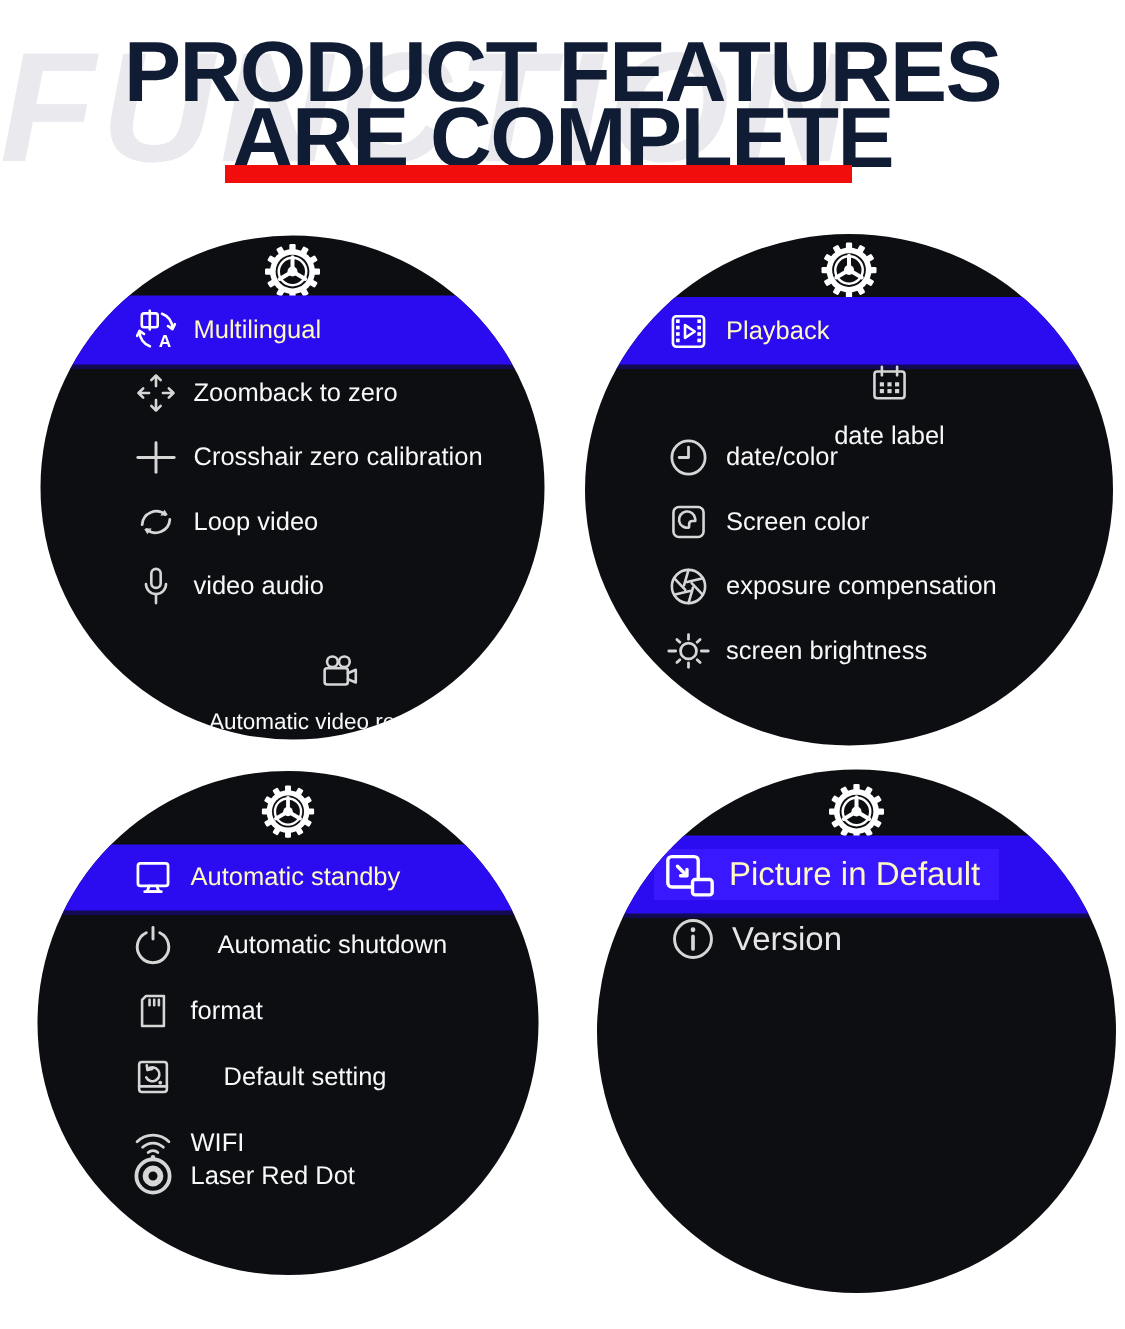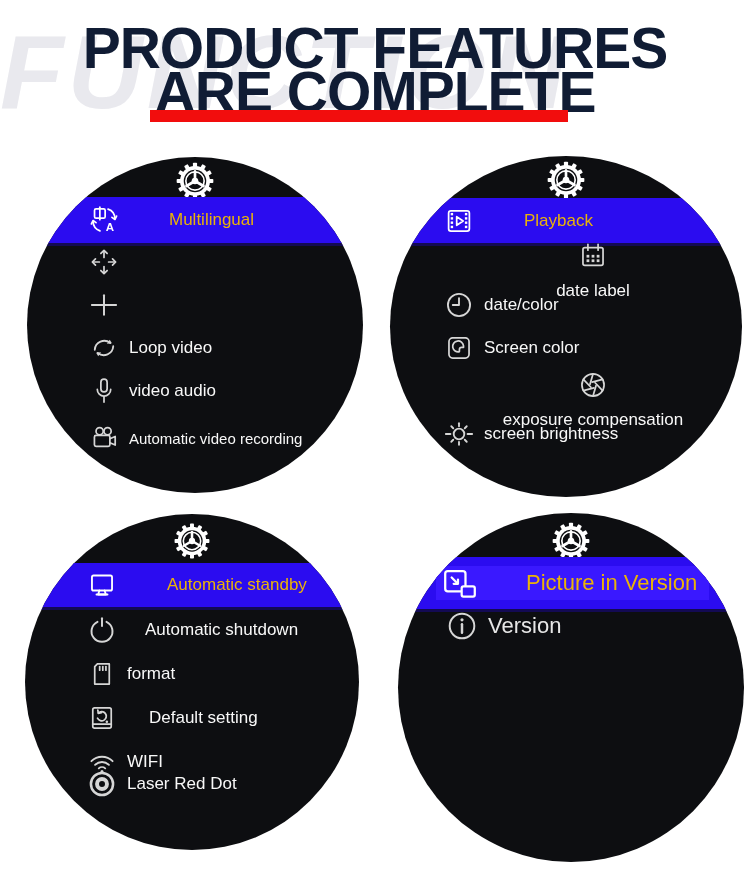--- a/index.html
+++ b/index.html
@@ -19,21 +19,21 @@
   .circle{position:absolute;background:#0d0e11;border-radius:50%;overflow:hidden;}
   .c1{left:27px;top:157px;width:336px;height:336px;}
   .c2{left:390px;top:156px;width:352px;height:341px;}
   .c3{left:25px;top:514px;width:334px;height:336px;}
   .c4{left:398px;top:513px;width:346px;height:349px;}
   .gear{position:absolute;top:4px;left:50%;transform:translateX(-50%);}
   .c3 .gear,.c4 .gear{top:8px;}
   .row{position:absolute;left:0;right:0;display:flex;align-items:center;color:#d6d6d6;}
   .row .label{font-size:17px;color:#f8f8f8;white-space:nowrap;}
   .row.selected{background:#2b0cf0;color:#ffffff;box-shadow:0 3px 0 rgba(26,7,140,.55);}
-  .row.selected .label{color:#eab308;margin-left:40px;}
+  .row.selected .label{color:#fef9c3;}
   .c1 .row,.c3 .row{padding-left:62px;gap:10px;}
   .c2 .row{padding-left:54px;gap:10px;}
   .row.sm .label{font-size:15px;}
   .c4 .row-version{padding-left:48px;gap:10px;}
   .c4 .label{font-size:22px;color:#e6e6e6;}
   .pip-box{display:flex;align-items:center;gap:8px;background:#3a18ff;height:34px;
            margin-left:38px;padding:0 12px 0 6px;}
   .pip-box .label{font-size:22px;color:#ffffff;}
   .ic{flex:0 0 auto;}
 </style>
@@ -103,27 +103,29 @@
       <svg class="ic" width="30" height="30" viewBox="0 0 26 26" fill="none" stroke="currentColor" stroke-width="1.5" stroke-linecap="round" stroke-linejoin="round">
         <line x1="13" y1="3.5" x2="13" y2="9"></line>
           <polyline points="10.3 5.6 13 2.9 15.7 5.6"></polyline>
         <line x1="13" y1="17" x2="13" y2="22.5"></line>
           <polyline points="10.3 20.4 13 23.1 15.7 20.4"></polyline>
         <line x1="3.5" y1="13" x2="9" y2="13"></line>
           <polyline points="5.6 10.3 2.9 13 5.6 15.7"></polyline>
         <line x1="17" y1="13" x2="22.5" y2="13"></line>
           <polyline points="20.4 10.3 23.1 13 20.4 15.7"></polyline>
       </svg>
+      <span class="label">Zoomback to zero</span>
     </div>
 
     <div class="row" style="top:127px;height:42px;">
       <svg class="ic" width="30" height="30" viewBox="0 0 26 26" fill="none" stroke="currentColor" stroke-width="1.7" stroke-linecap="round">
         <line x1="2.5" y1="13" x2="23.5" y2="13"></line>
         <line x1="13" y1="4.5" x2="13" y2="21.5"></line>
       </svg>
+      <span class="label">Crosshair zero calibration</span>
     </div>
 
     <div class="row" style="top:170px;height:42px;">
       <svg class="ic" width="30" height="30" viewBox="0 0 26 26" fill="none" stroke="currentColor" stroke-width="1.6" stroke-linecap="round">
         <path d="M5 14.5 a8.2 8.2 0 0 1 13.4 -5.8"></path>
         <path d="M19.8 8.9 l-4.3 .5 2.5 -3.5 z" fill="currentColor" stroke="none"></path>
         <path d="M21 11.5 a8.2 8.2 0 0 1 -13.4 5.8"></path>
         <path d="M6.2 17.1 l4.3 -.5 -2.5 3.5 z" fill="currentColor" stroke="none"></path>
       </svg>
       <span class="label">Loop video</span>
@@ -131,21 +133,21 @@
 
     <div class="row" style="top:213px;height:42px;">
       <svg class="ic" width="30" height="30" viewBox="0 0 26 26" fill="none" stroke="currentColor" stroke-width="1.5" stroke-linecap="round">
         <rect x="10.3" y="2.8" width="5.4" height="11" rx="2.7"></rect>
         <path d="M7.2 11.6 a5.8 5.8 0 0 0 11.6 0"></path>
         <line x1="13" y1="17.9" x2="13" y2="22.6"></line>
       </svg>
       <span class="label">video audio</span>
     </div>
 
-    <div class="row sm" style="top:260px;height:42px;">
+    <div class="row sm" style="top:276px;height:42px;flex-direction:column;">
       <svg class="ic" width="30" height="30" viewBox="0 0 26 26" fill="none" stroke="currentColor" stroke-width="1.5" stroke-linecap="round" stroke-linejoin="round">
         <circle cx="9.2" cy="7.1" r="3.1"></circle>
         <circle cx="16.1" cy="7.1" r="3.1"></circle>
         <rect x="4.7" y="10.8" width="13.4" height="9.4" rx="1.4"></rect>
         <path d="M18.1 13.7 l4.6 -2 v7.4 l-4.6 -2"></path>
       </svg>
       <span class="label">Automatic video recording</span>
     </div>
   </div>
 
@@ -200,21 +202,21 @@
     </div>
 
     <div class="row" style="top:171px;height:42px;">
       <svg class="ic" width="30" height="30" viewBox="0 0 26 26" fill="none" stroke="currentColor" stroke-width="1.5" stroke-linejoin="round">
         <rect x="4.3" y="4.3" width="17.4" height="17.4" rx="3.2"></rect>
         <path d="M16.9 11.2 a4.7 4.7 0 1 0 -3.6 5 l.1 -2.1 a1.8 1.8 0 0 1 1.8 -1.7 l1.7 0 z"></path>
       </svg>
       <span class="label">Screen color</span>
     </div>
 
-    <div class="row" style="top:214px;height:42px;flex-direction:column;">
+    <div class="row" style="top:214px;height:42px;">
       <svg class="ic" width="30" height="30" viewBox="0 0 26 26" fill="none" stroke="currentColor" stroke-width="1.5" stroke-linecap="round">
         <circle cx="13" cy="13" r="9.6"></circle>
         <line x1="13" y1="3.4" x2="10.4" y2="12.4"></line>
         <line x1="13" y1="3.4" x2="10.4" y2="12.4" transform="rotate(60 13 13)"></line>
         <line x1="13" y1="3.4" x2="10.4" y2="12.4" transform="rotate(120 13 13)"></line>
         <line x1="13" y1="3.4" x2="10.4" y2="12.4" transform="rotate(180 13 13)"></line>
         <line x1="13" y1="3.4" x2="10.4" y2="12.4" transform="rotate(240 13 13)"></line>
         <line x1="13" y1="3.4" x2="10.4" y2="12.4" transform="rotate(300 13 13)"></line>
       </svg>
       <span class="label">exposure compensation</span>
@@ -308,21 +310,21 @@
     </div>
 
     <div class="row selected" style="top:44px;height:52px;">
       <div class="pip-box">
         <svg class="ic" width="36" height="31" viewBox="0 0 30 26" fill="none" stroke="currentColor" stroke-width="1.9" stroke-linecap="round" stroke-linejoin="round">
           <rect x="2.6" y="2.6" width="17" height="17" rx="2.2"></rect>
           <line x1="8" y1="8" x2="13" y2="13"></line>
           <polyline points="13.3 9.7 13.3 13.3 9.7 13.3"></polyline>
           <rect x="16.4" y="15.4" width="11" height="8.6" rx="1.5" fill="#3a18ff"></rect>
         </svg>
-        <span class="label">Picture in Version</span>
+        <span class="label">Picture in Default</span>
       </div>
     </div>
 
     <div class="row row-version" style="top:92px;height:42px;">
       <svg class="ic" width="32" height="32" viewBox="0 0 26 26" fill="none" stroke="currentColor" stroke-width="1.6" stroke-linecap="round">
         <circle cx="13" cy="13" r="10"></circle>
         <line x1="13" y1="11.6" x2="13" y2="18.4" stroke-width="2"></line>
         <circle cx="13" cy="8" r="1.3" fill="currentColor" stroke="none"></circle>
       </svg>
       <span class="label">Version</span>

